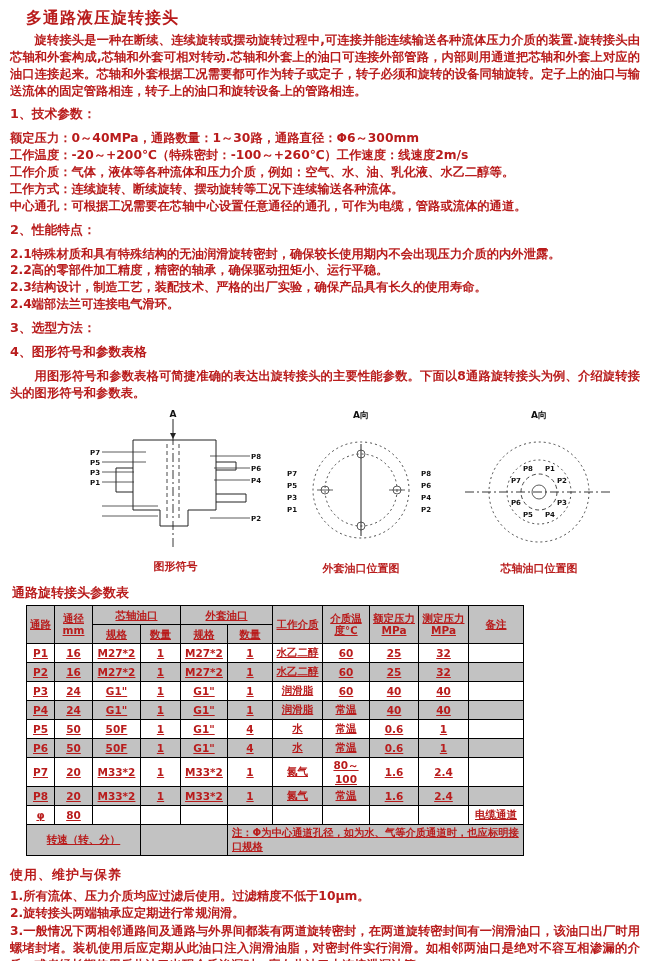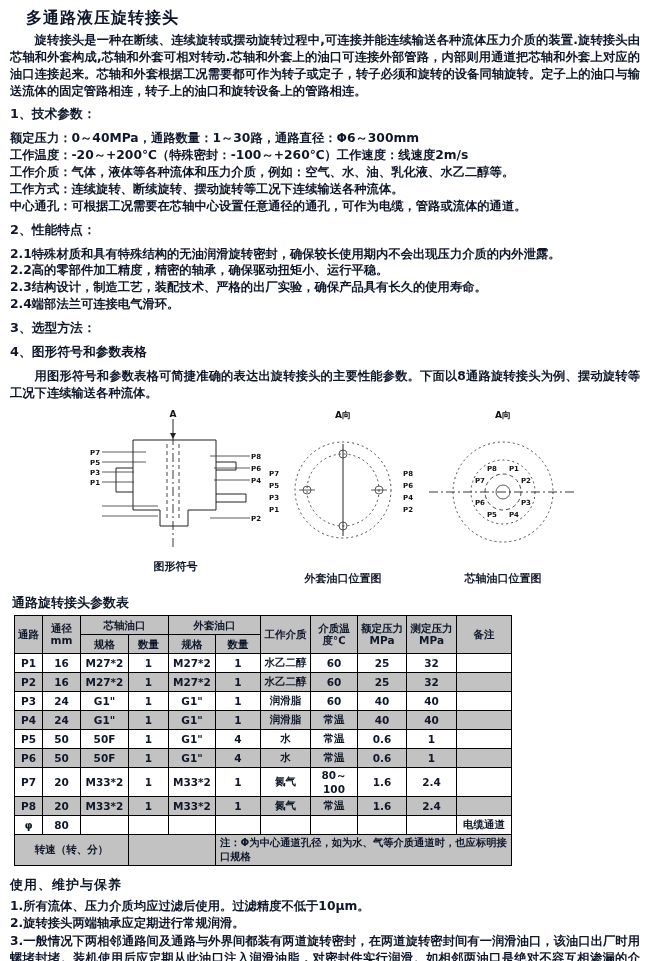--- a/index.html
+++ b/index.html
@@ -1,43 +1,43 @@
 <!DOCTYPE html>
 <html><head>
 <meta charset="utf-8">
 <style>
   html,body{margin:0;padding:0;background:#e8e8e8;}
   .doc{
-    width:650px;height:961px;margin:0 auto;background:#ffffff;color:#0f172a;
+    width:650px;height:961px;margin:0 auto;background:#ffffff;color:#b91c1c;
     font-family:"DejaVu Sans",sans-serif;position:relative;overflow:hidden;
     box-sizing:border-box;padding:6px 10px 0 10px;
   }
   .doc-title{font-size:16px;font-weight:bold;margin:2px 0 3px 16px;letter-spacing:1px;}
   .body-text{font-size:12.3px;line-height:1.37;font-weight:600;text-align:justify;}
   .intro{text-indent:2em;margin:0 0 1px 0;}
   .sec-heading{font-size:12.8px;font-weight:bold;margin:7px 0;}
   .param-line{font-size:12.3px;line-height:1.37;font-weight:600;}
   .sel-para{text-indent:2em;}
   
   .diagrams{display:flex;align-items:flex-start;margin:6px 0 0 78px;}
   .diagram{display:flex;flex-direction:column;align-items:center;}
-  .diagram + .diagram{gap:10px;}
+  .diagram + .diagram{margin-left:18px;}
   .diagram svg{display:block;}
   .dcaption{font-size:11px;font-weight:bold;margin-top:1px;white-space:nowrap;}
   svg .ln{stroke:#222;stroke-width:1;fill:none;}
   svg .thin{stroke:#333;stroke-width:0.8;fill:none;}
   svg .dashdot{stroke:#222;stroke-width:0.9;fill:none;stroke-dasharray:9 3 2 3;}
   svg .dot{stroke:#333;stroke-width:0.9;fill:none;stroke-dasharray:2 3;}
   svg .dsh{stroke:#333;stroke-width:0.9;fill:none;stroke-dasharray:4 3;}
   svg text{fill:#111;font-family:"DejaVu Sans",sans-serif;}
   svg .pl{font-size:7px;font-weight:600;}
   svg .tl{font-size:9px;font-weight:bold;}
   
   .tbl-heading{font-size:13px;font-weight:bold;margin:8px 0 3px 2px;}
-  table.params{border-collapse:collapse;table-layout:fixed;width:497px;margin-left:4px;}
+  table.params{border-collapse:collapse;table-layout:fixed;width:497px;margin-left:16px;text-decoration:underline;}
   table.params th,table.params td{
     border:1.4px solid #000;text-align:center;vertical-align:middle;
     font-size:10.5px;font-weight:600;padding:1px 1px;height:16px;overflow:hidden;
   }
   table.params thead th{background:#c2c2c2;font-weight:bold;white-space:pre-line;line-height:1.15;}
   table.params tr.shade td{background:#c2c2c2;}
   table.params tfoot td{background:#c2c2c2;font-weight:bold;text-align:center;}
   table.params td.note{text-align:left;padding-left:4px;font-size:10.3px;}
   
   .maint-heading{font-size:13px;font-weight:bold;margin:10px 0 4px 0;letter-spacing:1px;}
@@ -65,21 +65,21 @@
   <div>
       <div class="param-line">2.1特殊材质和具有特殊结构的无油润滑旋转密封，确保较长使用期内不会出现压力介质的内外泄露。</div>
       <div class="param-line">2.2高的零部件加工精度，精密的轴承，确保驱动扭矩小、运行平稳。</div>
       <div class="param-line">2.3结构设计，制造工艺，装配技术、严格的出厂实验，确保产品具有长久的使用寿命。</div>
       <div class="param-line">2.4端部法兰可连接电气滑环。</div>
     </div>
 
   <div class="sec-heading">3、选型方法：</div>
 
   <div class="sec-heading">4、图形符号和参数表格</div>
-  <div class="body-text sel-para">用图形符号和参数表格可简捷准确的表达出旋转接头的主要性能参数。下面以8通路旋转接头为例、摆动旋转等工况下连续输送各种流体。</div>
+  <div class="body-text sel-para">用图形符号和参数表格可简捷准确的表达出旋转接头的主要性能参数。下面以8通路旋转接头为例、介绍旋转接头的图形符号和参数表。</div>
 
   <div class="diagrams">
 
     <div class="diagram">
       <svg id="sym-svg" width="175" height="150" viewBox="0 0 175 150">
         <text class="tl" x="85" y="9" text-anchor="middle">A</text>
         <line class="ln" x1="85" y1="11" x2="85" y2="27"></line>
         <polygon points="82,25 88,25 85,31" fill="#222"></polygon>
         <line class="dashdot" x1="85" y1="28" x2="85" y2="142"></line>
         <path class="ln" d="M45 32 H128 V102 H100 V118 H72 V102 H45 Z"></path>

